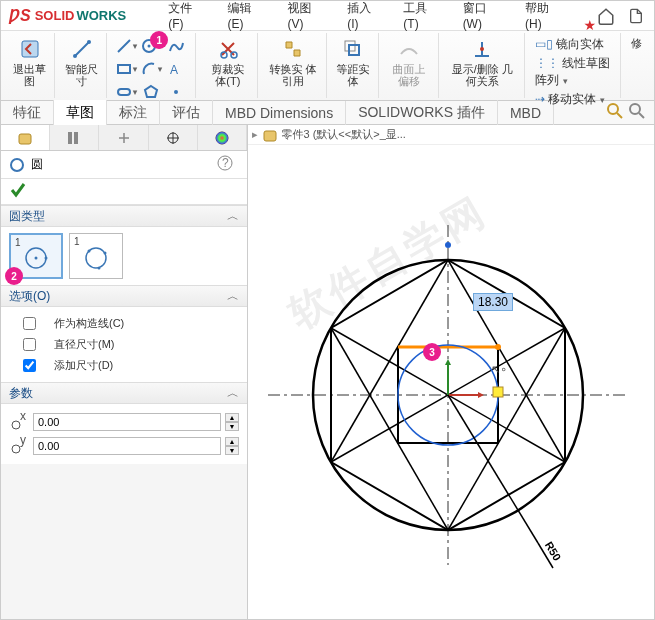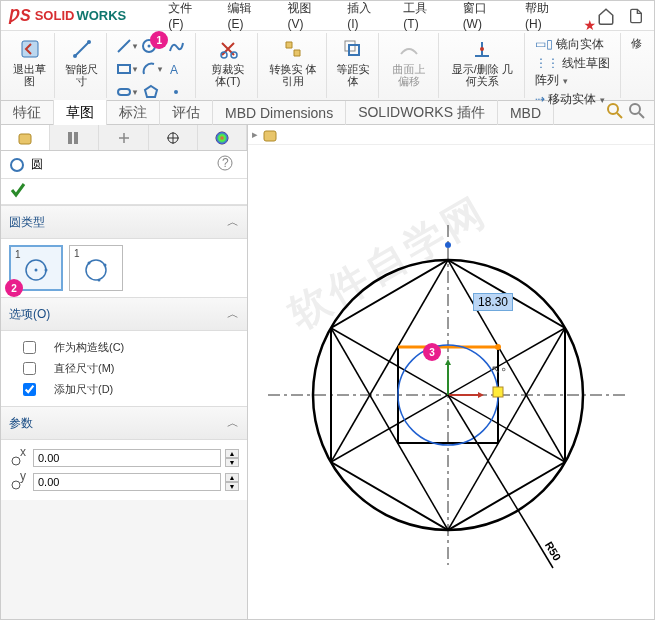--- a/index.html
+++ b/index.html
@@ -29,21 +29,21 @@
 .workspace{display:flex;height:494px}
 .sidepanel{width:247px;background:#f5f5f5;border-right:1px solid #ccc;display:flex;flex-direction:column}
 .sp-tabs{height:26px;display:flex;background:#f0f0f0;border-bottom:1px solid #ccc}
 .sp-tab{flex:1;display:flex;align-items:center;justify-content:center;border-right:1px solid #ddd;cursor:pointer}
 .sp-tab.on{background:#fff}
 .sp-head{height:28px;display:flex;align-items:center;padding:0 8px;background:#fff;border-bottom:1px solid #e0e0e0}
 .sp-head svg{margin-right:6px}
 .sp-head-r{margin-left:auto;cursor:pointer}
 .sp-confirm{height:26px;display:flex;align-items:center;padding:0 8px;background:#fff;border-bottom:1px solid #e0e0e0}
 .sp-section{background:#fff}
-.sp-sechead{height:34px;background:linear-gradient(#f8f8f8,#ececec);border-top:1px solid #ddd;border-bottom:1px solid #ddd;display:flex;align-items:center;padding:0 8px;font-size:11px;color:#1a4d85;font-weight:500}
+.sp-sechead{height:22px;background:linear-gradient(#f8f8f8,#ececec);border-top:1px solid #ddd;border-bottom:1px solid #ddd;display:flex;align-items:center;padding:0 8px;font-size:11px;color:#1a4d85;font-weight:500}
 .sp-sechead .chev{margin-left:auto;color:#555}
 .sp-body{padding:6px 8px;background:#fff}
 .type-opts{display:flex;gap:6px}
 .type-box{width:54px;height:46px;border:1px solid #bbb;background:#fff;display:flex;flex-direction:column;align-items:center;justify-content:center;cursor:pointer;position:relative}
 .type-box.sel{border:2px solid #6fa8dc;background:#eef5fc}
 .type-lbl{font-size:10px;color:#444;position:absolute;top:2px;left:4px}
 .chk-row{display:flex;align-items:center;gap:18px;padding:3px 0}
 .chk-row input{margin-left:14px}
 .chk-row label{font-size:11px;color:#333}
 .param-row{display:flex;align-items:center;gap:4px;padding:2px 0}
@@ -408,20 +408,21 @@
       </div>
     </div>
   </div>
 
   <div class="canvas">
     <div class="canvas-head">
       <span style="color:#888">▸</span>
       <svg width="16" height="16">
           <rect x="2" y="4" width="12" height="10" rx="2" fill="#e8c56a" stroke="#b08a2a"></rect>
         </svg>
+      <span>零件3  (默认&lt;&lt;默认&gt;_显...</span>
     </div>
     <div class="sketch-area">
       <div class="watermark">软件自学网</div>
       <svg width="400" height="450" style="position:absolute;left:0;top:0">
 
         <line x1="20" y1="250" x2="380" y2="250" stroke="#333" stroke-dasharray="12 4 3 4"></line>
 
         <line x1="200" y1="80" x2="200" y2="420" stroke="#333" stroke-dasharray="12 4 3 4"></line>
 
         <circle cx="200" cy="250" r="135" fill="none" stroke="#000" stroke-width="2.5"></circle>

